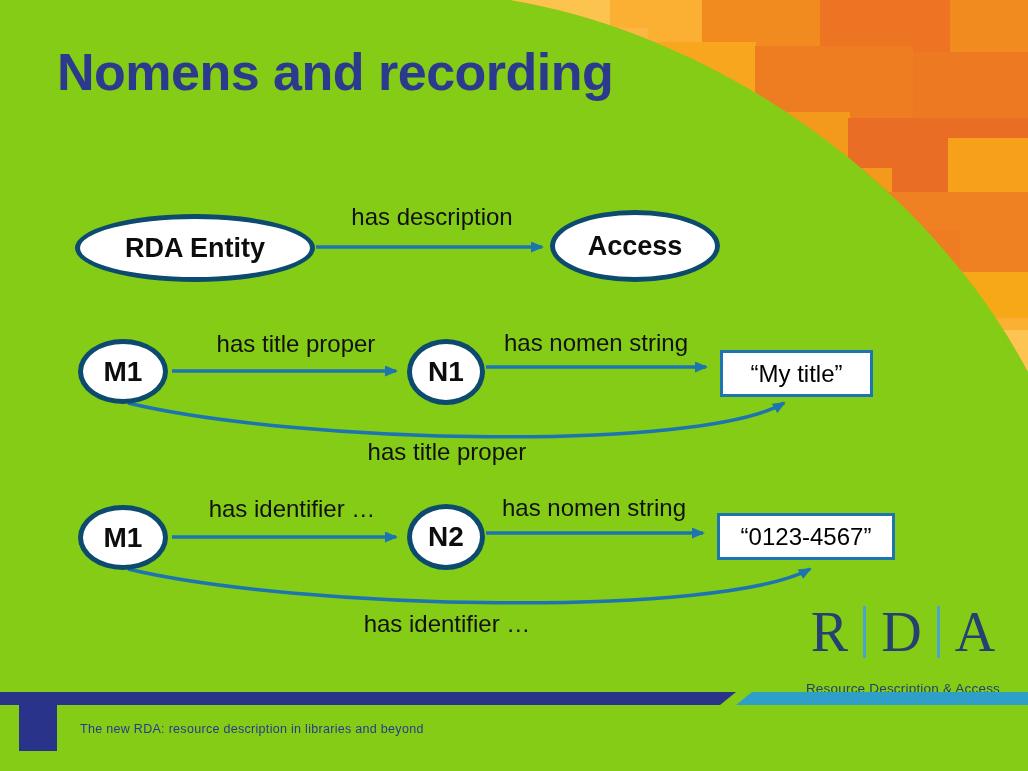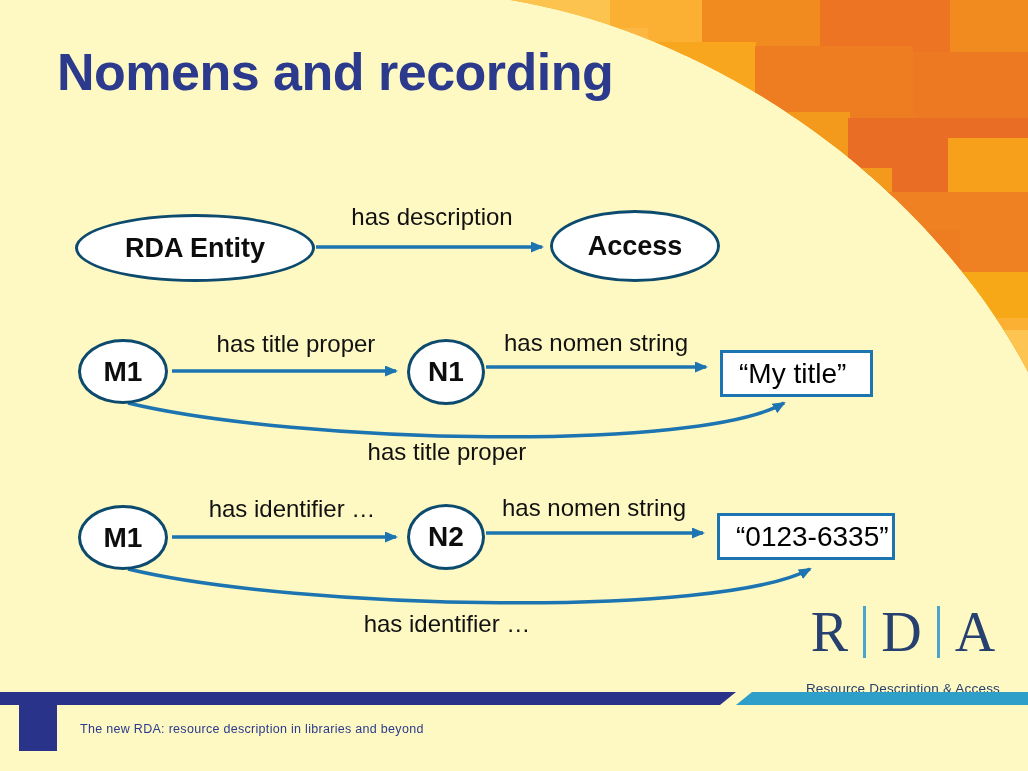--- a/index.html
+++ b/index.html
@@ -1,42 +1,42 @@
 <!DOCTYPE html>
 <html><head>
 <meta charset="utf-8">
 <style>
   html, body { margin: 0; padding: 0; background: #ffffff; }
   .slide {
     position: relative;
     width: 1028px;
     height: 771px;
     overflow: hidden;
-    background: #fef9c3;
+    background: #84cc16;
     font-family: "Liberation Sans", sans-serif;
   }
   svg.mosaic, svg.connectors {
     position: absolute;
     left: 0; top: 0;
     pointer-events: none;
   }
   .title {
     position: absolute;
     left: 57px; top: 36px;
     color: #2B3A8C;
     font-size: 52px;
     font-weight: 700;
     line-height: 72px;
     letter-spacing: -0.5px;
   }
   .title .line2 { padding-left: 15px; }
 
   .node {
     position: absolute;
-    border: 3px solid #0c4a6e;
+    border: 5px solid #0c4a6e;
     border-radius: 50%;
     background: #ffffff;
     display: flex;
     align-items: center;
     justify-content: center;
     box-sizing: border-box;
   }
   .node span {
     color: #0d0d0d;
     font-weight: 700;
@@ -48,24 +48,24 @@
     text-align: center;
     white-space: nowrap;
   }
   .vbox {
     position: absolute;
     border: 3px solid #1C74B0;
     background: #ffffff;
     box-sizing: border-box;
     display: flex;
     align-items: center;
-    font-size: 28px;
+    justify-content: center;
+    font-size: 24px;
     color: #000000;
     white-space: nowrap;
-    padding-left: 16px;
   }
 
   .logo {
     position: absolute;
     left: 804px; top: 604px;
     width: 198px;
     text-align: center;
   }
   .logo-letters {
     display: flex;
@@ -199,21 +199,21 @@
 
   <div class="node" style="left:78px; top:505px; width:90px; height:65px">
     <span style="font-size:28px">M1</span>
   </div>
   <div class="rel" style="left:192px; top:495px; width:200px">has identifier …</div>
   <div class="node" style="left:407px; top:504px; width:78px; height:66px">
     <span style="font-size:28px">N2</span>
   </div>
   <div class="rel" style="left:469px; top:494px; width:250px">has nomen string</div>
   <div class="vbox" style="left:717px; top:513px; width:178px; height:47px">
-    <span>“0123-6335”</span>
+    <span>“0123-4567”</span>
   </div>
   <div class="rel" style="left:322px; top:610px; width:250px">has identifier …</div>
 
   <div class="logo">
     <div class="logo-letters">
       <span>R</span>
       <span class="logo-sep"></span>
       <span>D</span>
       <span class="logo-sep"></span>
       <span>A</span>

